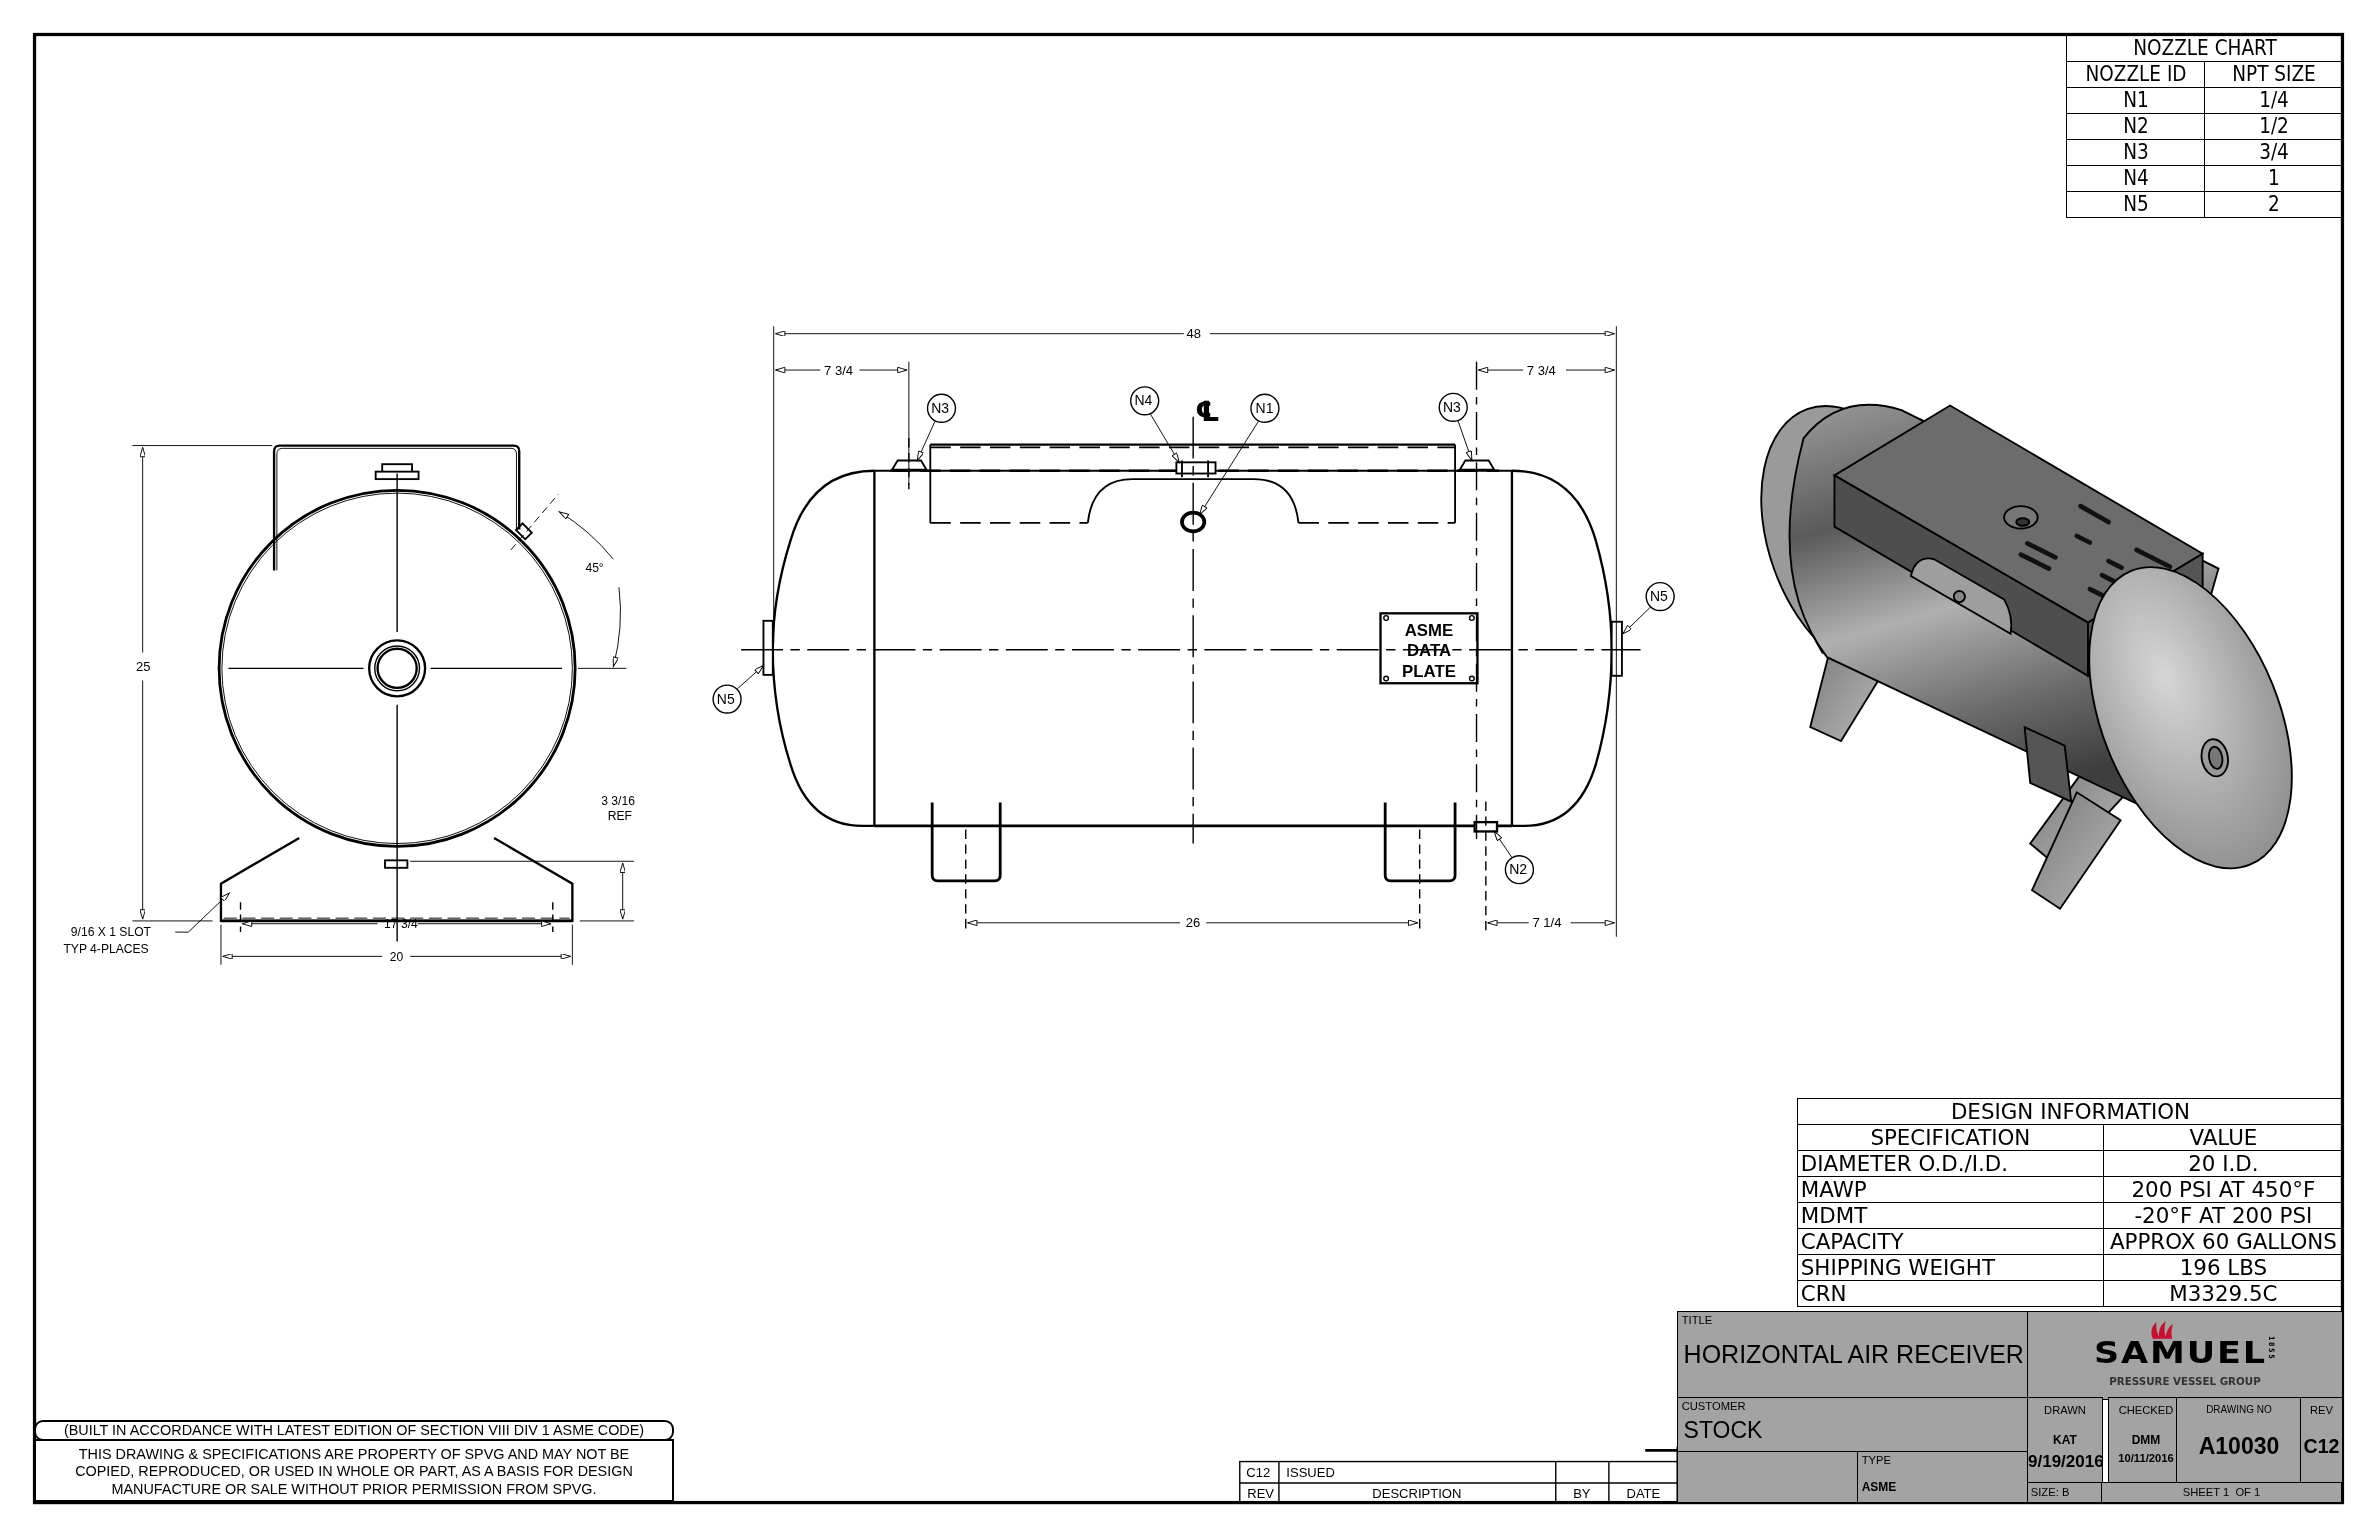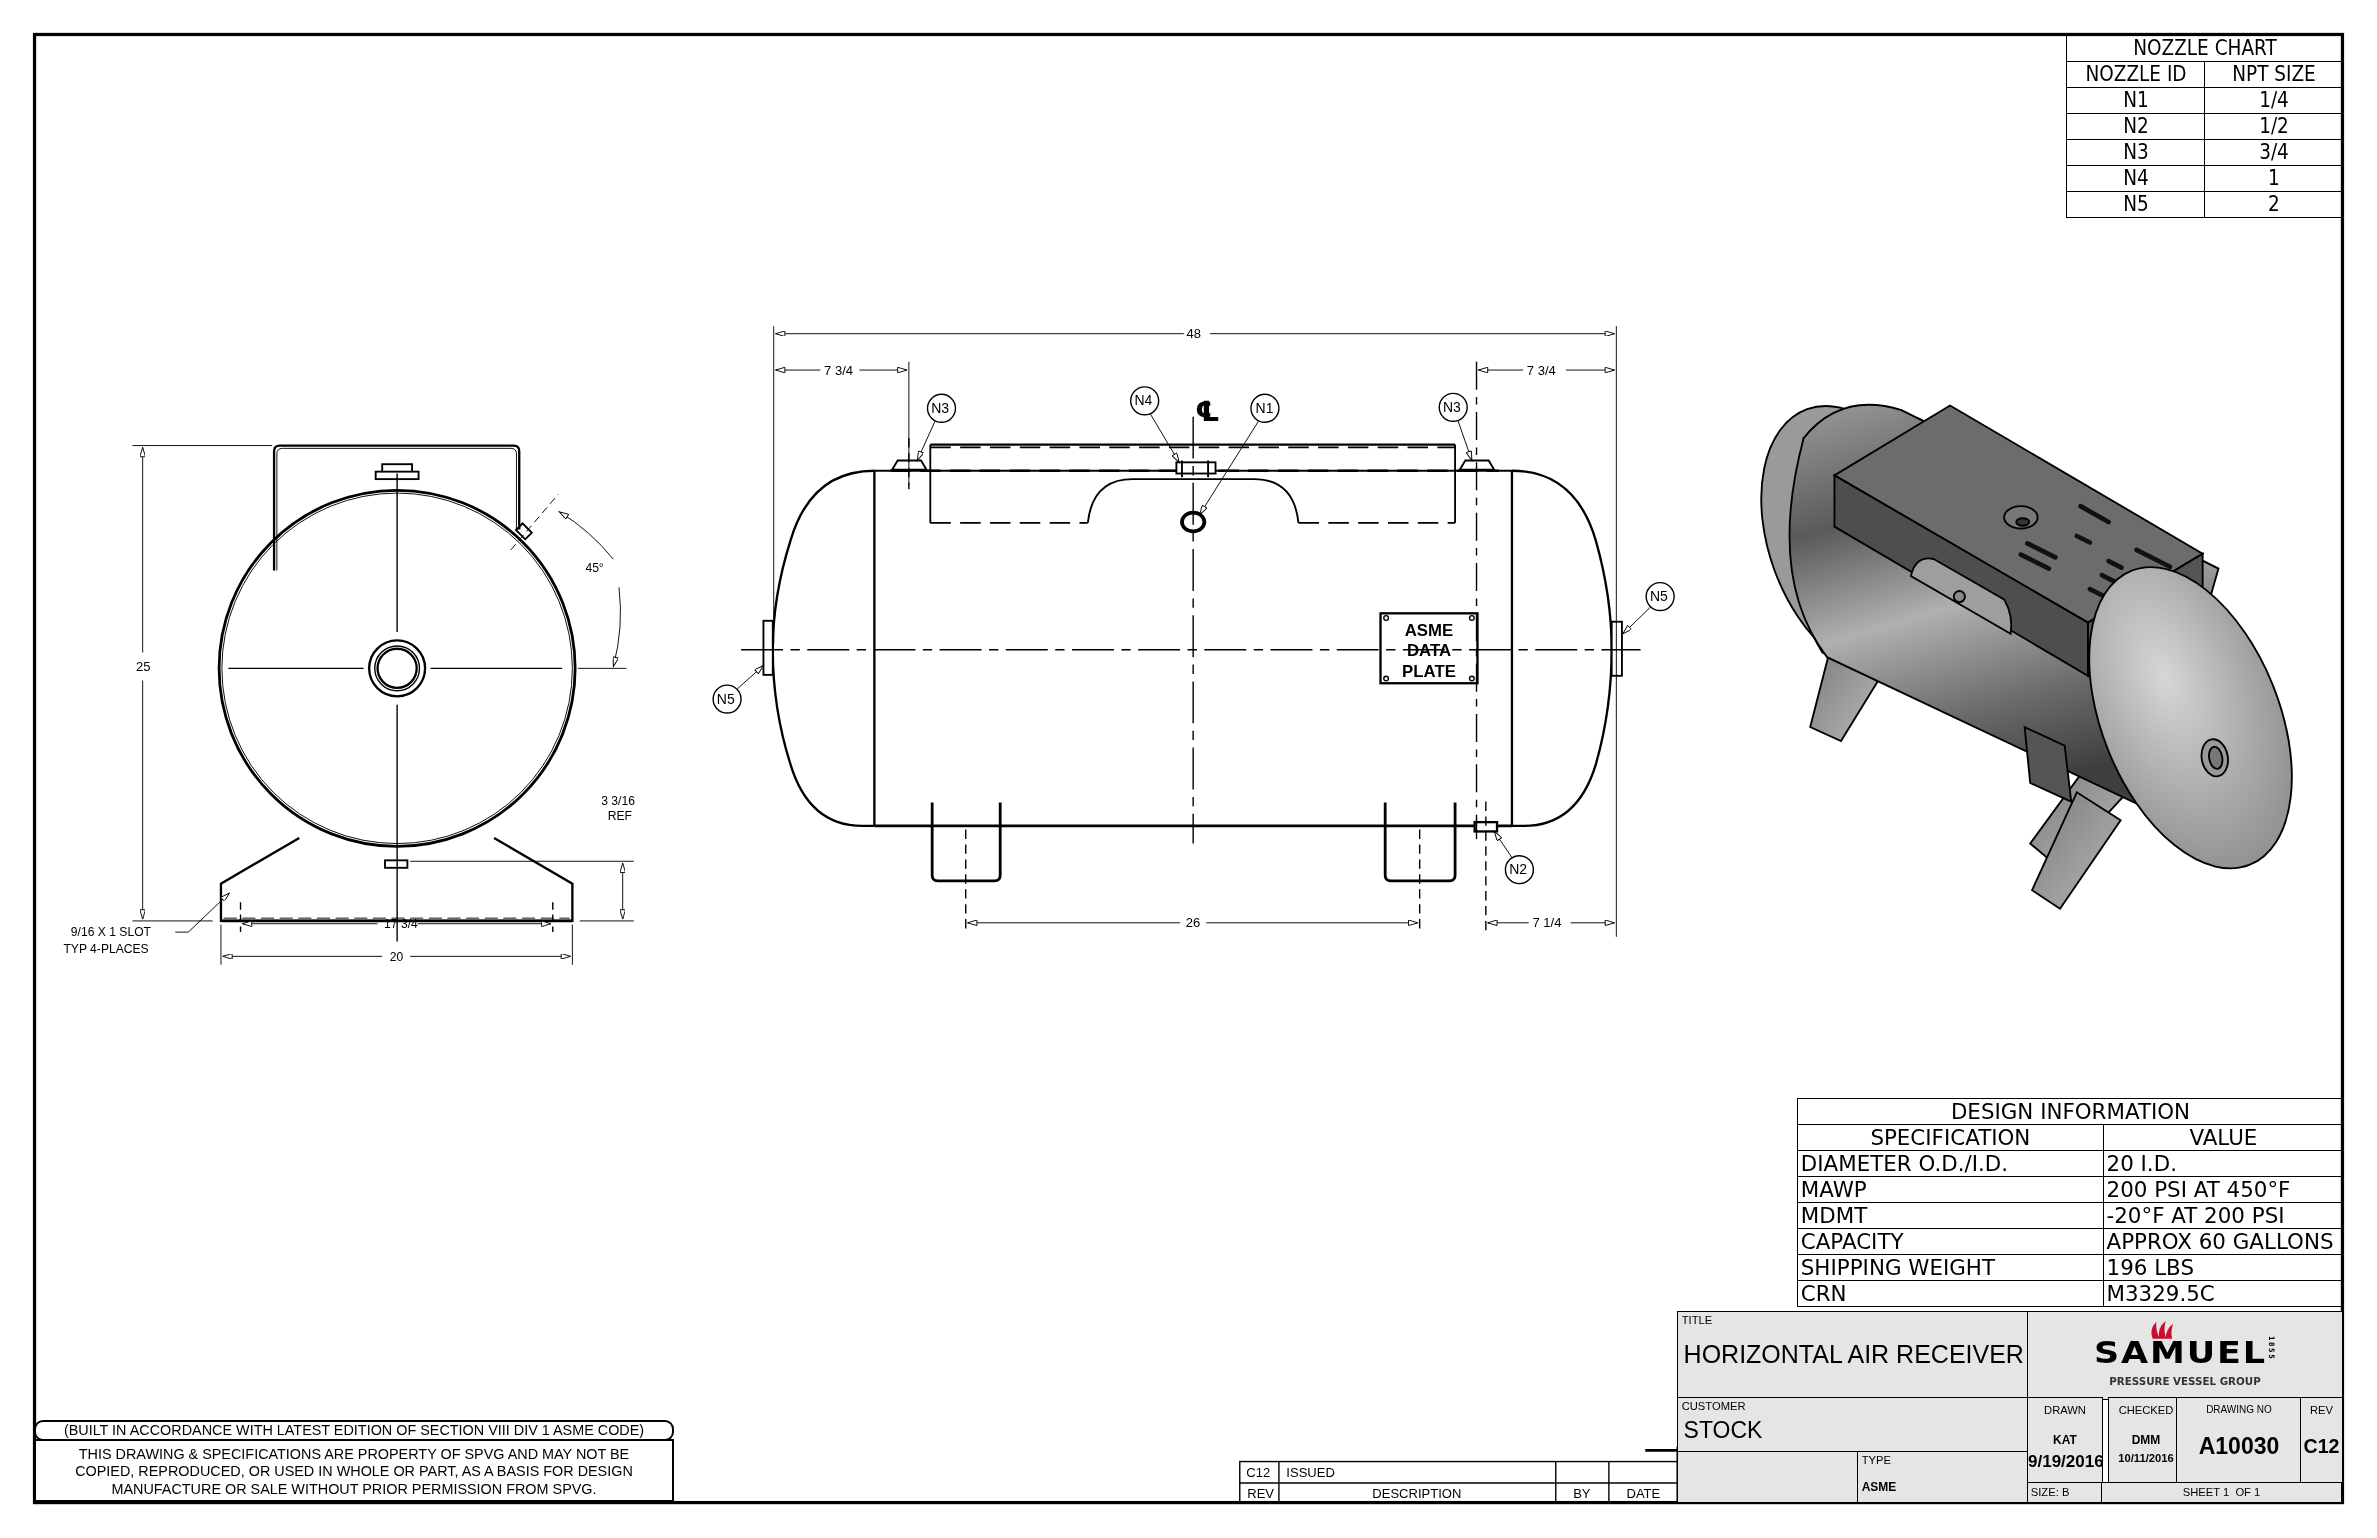--- a/index.html
+++ b/index.html
@@ -2,23 +2,23 @@
 <html style="font-size:15px"><head>
 <meta charset="utf-8">
 <style>
   html, body { margin:0; padding:0; background:#ffffff; }
   body { width:2377px; height:1538px; position:relative; overflow:hidden; font-family:"Liberation Sans", sans-serif; color:#000; }
   svg.drawing { position:absolute; left:0; top:0; width:2377px; height:1538px; }
   .tbl { border-collapse:collapse; position:absolute; font-family:"DejaVu Sans", sans-serif; }
   .tbl td { border:1.4px solid #000; padding:0 2.8px; line-height:1; }
   .nozzle td { font-size:20.5px; height:25px; text-align:center; transform:scaleX(0.9); }
   .design td { font-size:21.4px; height:25px; }
-  .design td.val { text-align:left; }
+  .design td.val { text-align:center; }
   .design td.hdr { text-align:center; }
-  .cell { position:absolute; border:1.9px solid #000; box-sizing:border-box; background:#e5e5e5; }
+  .cell { position:absolute; border:1.9px solid #000; box-sizing:border-box; background:#a3a3a3; }
   .small-lbl { font-size:11.2px; position:absolute; left:3.7px; top:1.9px; }
   .big-txt { font-size:26px; position:absolute; left:5.6px; }
   .ctr { text-align:center; width:100%; position:absolute; left:0; }
   .note-box { position:absolute; border:2.3px solid #000; box-sizing:border-box; background:#fff; text-align:center; font-size:14.4px; }
   .dimtxt { font-family:"Liberation Sans", sans-serif; font-size:14px; }
   .bubtxt { font-family:"Liberation Sans", sans-serif; font-size:15px; }
 </style>
 </head>
 <body>
 

